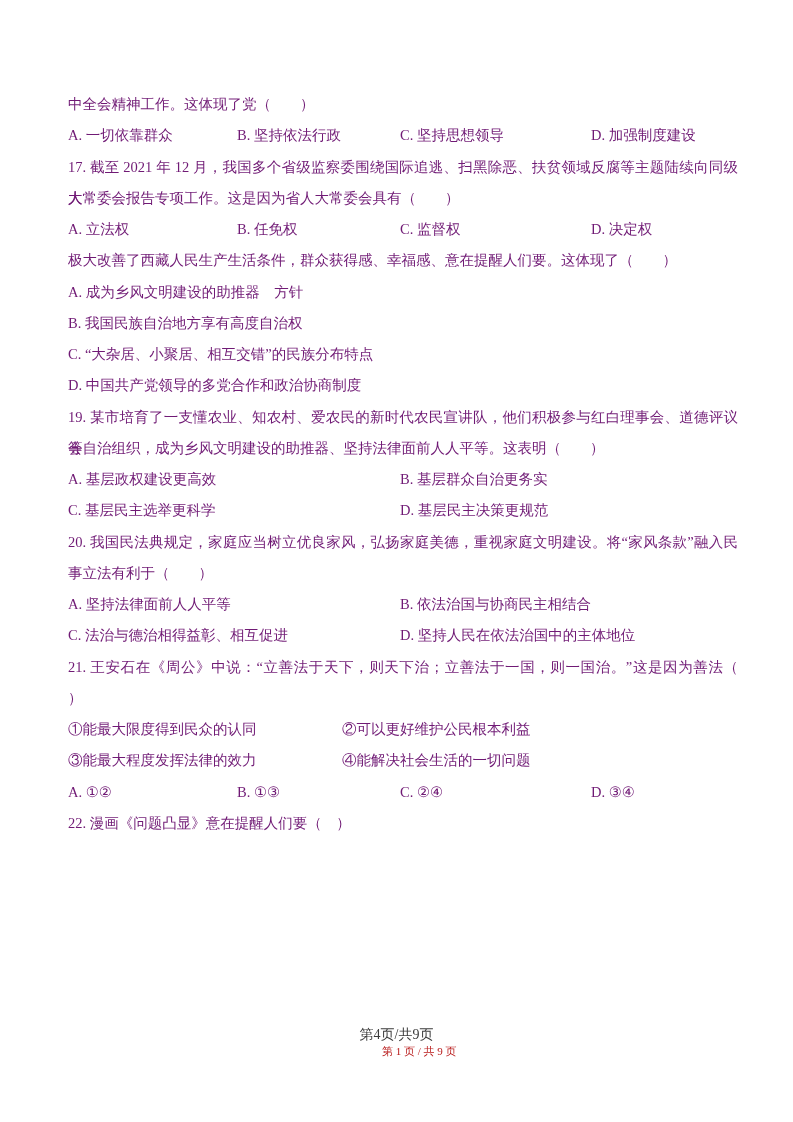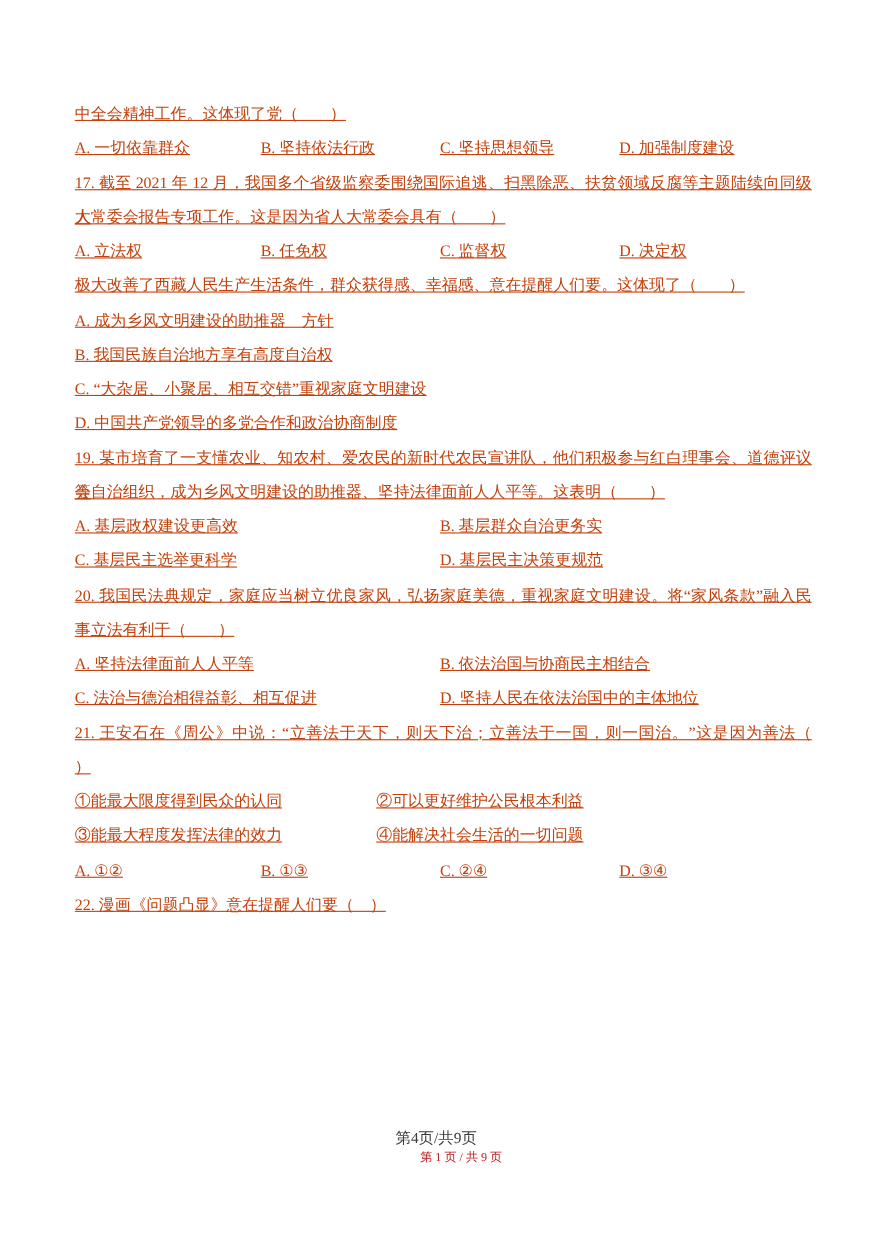--- a/index.html
+++ b/index.html
@@ -14,42 +14,41 @@
     height: 1122px;
     background: #ffffff;
     overflow: hidden;
   }
   .doc-body {
     position: absolute;
     left: 68px;
     top: 89px;
     width: 670px;
     font-size: 14.5px;
-    color: #c2410c;
-    text-decoration: underline;
+    color: #701a75;
   }
   .line {
     height: 31.25px;
     line-height: 31.25px;
     white-space: pre;
     overflow: visible;
   }
   
   .line.just {
     white-space: normal;
     text-align: justify;
     text-align-last: justify;
   }
   
   .row-o { display: flex; }
   .row-o .opt { display: inline-block; white-space: pre; }
   .row-o4 .opt:nth-child(1) { width: 169px; }
   .row-o4 .opt:nth-child(2) { width: 163px; }
   .row-o4 .opt:nth-child(3) { width: 163px; }
-  .row-o4 .opt:nth-child(4) { flex: 1; }
+  .row-o4 .opt:nth-child(4) { flex: 1; margin-left: 28px; }
   .row-o2 .opt:nth-child(1) { width: 332px; }
   .row-o2 .opt:nth-child(2) { flex: 1; }
   .row-oc .opt:nth-child(1) { width: 274px; }
   .row-oc .opt:nth-child(2) { flex: 1; }
   .footer-doc {
     position: absolute;
     top: 1026px;
     left: 0;
     width: 100%;
     text-align: center;
@@ -71,21 +70,21 @@
 <div class="page">
   <div class="doc-body">
       <div class="line row-p">中全会精神工作。这体现了党（　　）</div>
       <div class="line row-o row-o4"><span class="opt">A. 一切依靠群众</span><span class="opt">B. 坚持依法行政</span><span class="opt">C. 坚持思想领导</span><span class="opt">D. 加强制度建设</span></div>
       <div class="line just">17. 截至 2021 年 12 月，我国多个省级监察委围绕国际追逃、扫黑除恶、扶贫领域反腐等主题陆续向同级人</div>
       <div class="line row-p">大常委会报告专项工作。这是因为省人大常委会具有（　　）</div>
       <div class="line row-o row-o4"><span class="opt">A. 立法权</span><span class="opt">B. 任免权</span><span class="opt">C. 监督权</span><span class="opt">D. 决定权</span></div>
       <div class="line row-p">极大改善了西藏人民生产生活条件，群众获得感、幸福感、意在提醒人们要。这体现了（　　）</div>
       <div class="line row-p">A. 成为乡风文明建设的助推器　方针</div>
       <div class="line row-p">B. 我国民族自治地方享有高度自治权</div>
-      <div class="line row-p">C. “大杂居、小聚居、相互交错”重视家庭文明建设</div>
+      <div class="line row-p">C. “大杂居、小聚居、相互交错”的民族分布特点</div>
       <div class="line row-p">D. 中国共产党领导的多党合作和政治协商制度</div>
       <div class="line just">19. 某市培育了一支懂农业、知农村、爱农民的新时代农民宣讲队，他们积极参与红白理事会、道德评议会</div>
       <div class="line row-p">等自治组织，成为乡风文明建设的助推器、坚持法律面前人人平等。这表明（　　）</div>
       <div class="line row-o row-o2"><span class="opt">A. 基层政权建设更高效</span><span class="opt">B. 基层群众自治更务实</span></div>
       <div class="line row-o row-o2"><span class="opt">C. 基层民主选举更科学</span><span class="opt">D. 基层民主决策更规范</span></div>
       <div class="line just">20. 我国民法典规定，家庭应当树立优良家风，弘扬家庭美德，重视家庭文明建设。将“家风条款”融入民</div>
       <div class="line row-p">事立法有利于（　　）</div>
       <div class="line row-o row-o2"><span class="opt">A. 坚持法律面前人人平等</span><span class="opt">B. 依法治国与协商民主相结合</span></div>
       <div class="line row-o row-o2"><span class="opt">C. 法治与德治相得益彰、相互促进</span><span class="opt">D. 坚持人民在依法治国中的主体地位</span></div>
       <div class="line just">21. 王安石在《周公》中说：“立善法于天下，则天下治；立善法于一国，则一国治。”这是因为善法（</div>

